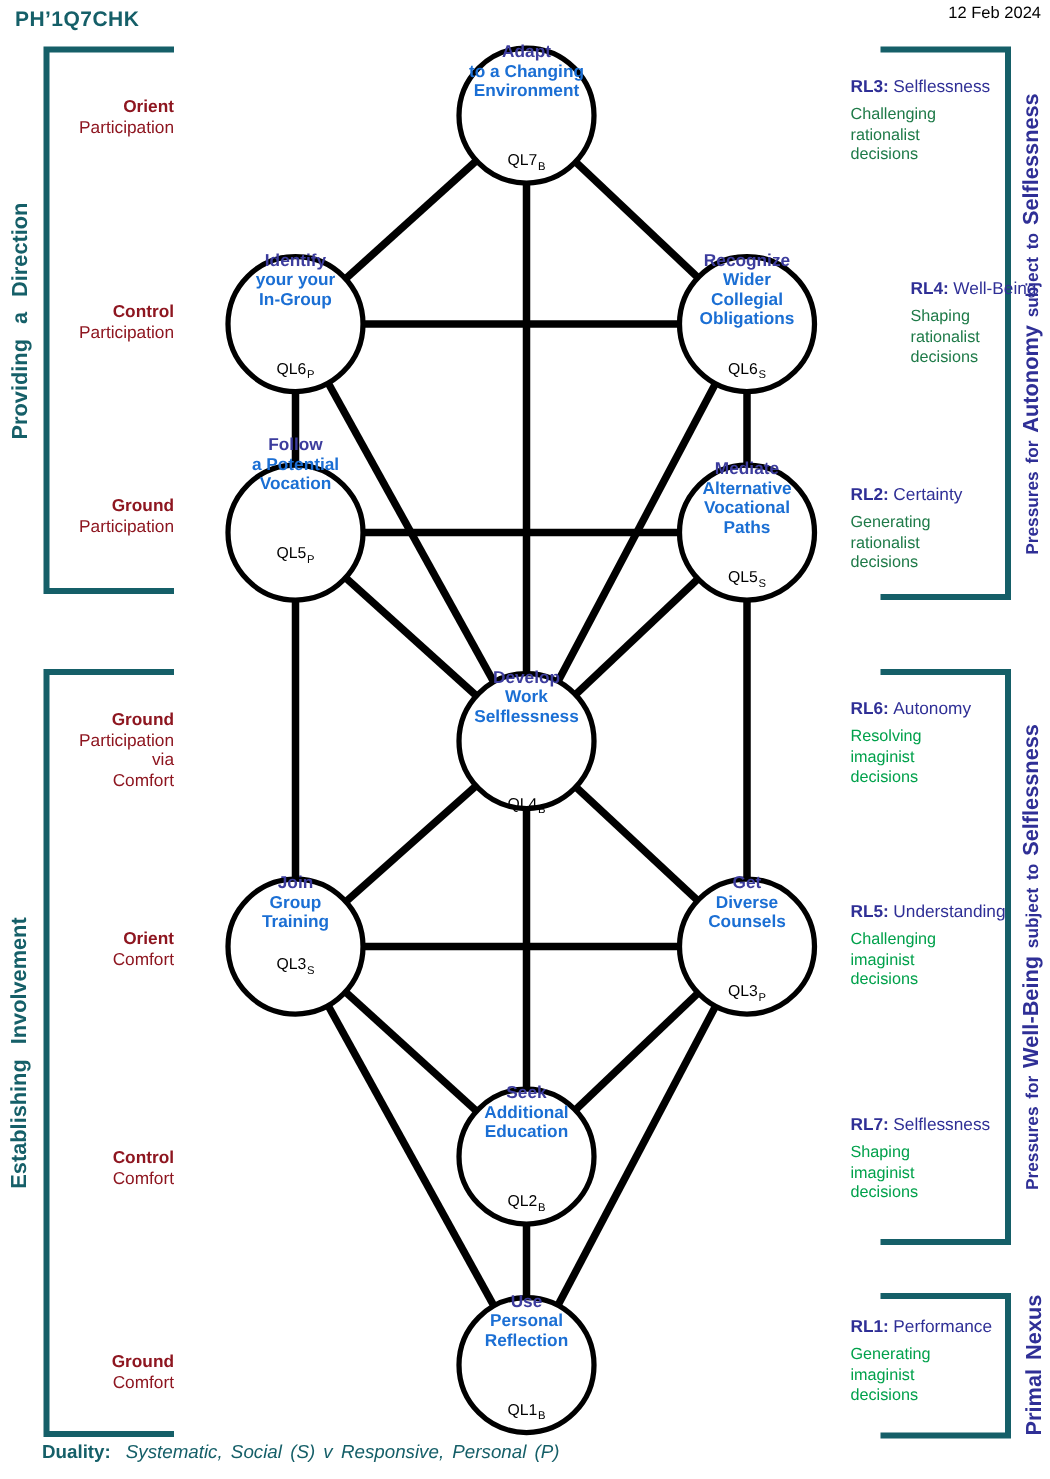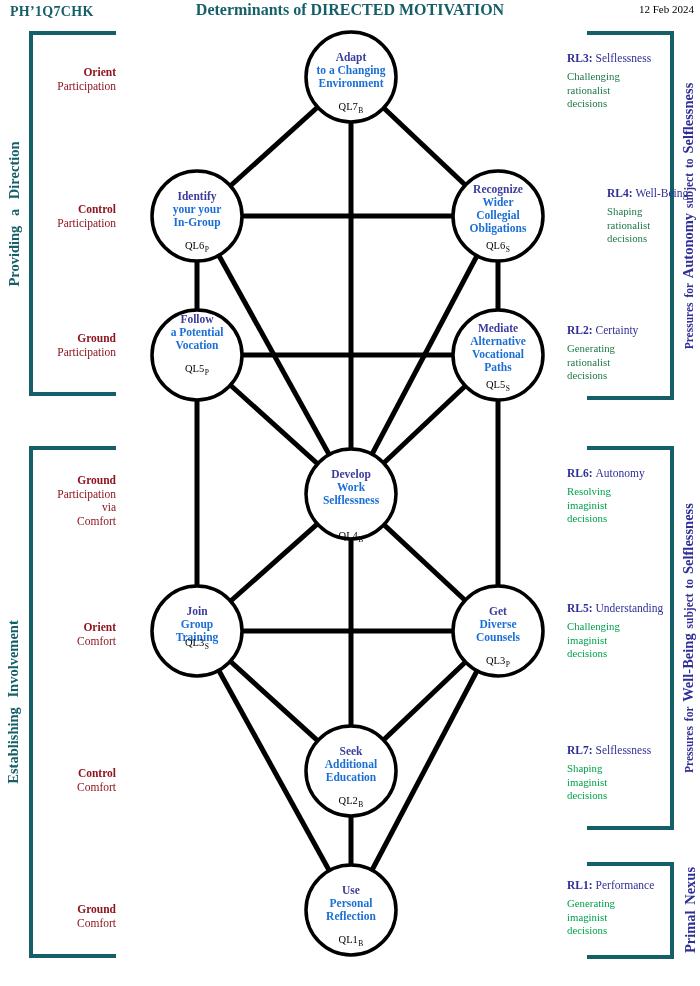--- a/index.html
+++ b/index.html
@@ -1,19 +1,19 @@
 <!DOCTYPE html>
 <html style="--teal: #155f68; --dark-red: #8e1620; --navy: #2f2f96; --green-rat: #1e7a48; --green-img: #00a14b; --node-first: #3c3c9d; --node-rest: #1b6fd4;"><head>
 <meta charset="utf-8">
 <style>
   html,body { margin:0; padding:0; background:#ffffff; }
   .canvas {
     position:relative; width:700px; height:986px; overflow:hidden;
     background:#ffffff;
-    font-family:Liberation Serif, serif;
+    font-family:Liberation Sans, sans-serif;
   }
   svg.tree { position:absolute; left:0; top:0; }
 
   .code {
     position:absolute; left:10px; top:4px;
     font-size:14px; font-weight:bold; letter-spacing:.3px;
     color:var(--teal);
   }
   .title {
     position:absolute; left:0; right:0; top:1px; text-align:center;
@@ -22,21 +22,21 @@
   .date {
     position:absolute; right:6px; top:3px;
     font-size:11px; color:#000;
   }
 
   
   .node-label {
     position:absolute; width:104px; height:96px; text-align:center;
   }
   .node-lines {
-    display:flex; flex-direction:column; align-items:center; justify-content:center;
+    display:flex; flex-direction:column; align-items:center; justify-content:flex-start;
     height:100%; padding-bottom:14px; box-sizing:border-box;
     font-size:11.5px; font-weight:bold; line-height:13px;
   }
   .node-first { color:var(--node-first); display:block; }
   .node-rest  { color:var(--node-rest); display:block; white-space:pre-line; }
   .node-tag {
     position:absolute; left:0; right:0; text-align:center;
     font-size:10.5px; color:#000;
   }
   .node-tag sub { font-size:7.5px; vertical-align:-3px; margin-left:.5px; }
@@ -75,21 +75,20 @@
   }
   .duality-label { font-weight:bold; }
   .duality-text  { font-style:italic; margin-left:10px; word-spacing:2px; }
 </style>
 </head>
 <body>
 
 <div class="canvas">
 
   <div class="code">PH’1Q7CHK</div>
-  <div class="title">Determinants of DIRECTED MOTIVATION</div>
   <div class="date">12 Feb 2024</div>
 
   <svg class="tree" width="700" height="986" viewBox="0 0 700 986">
     <g fill="none" stroke="#155f68" stroke-width="4">
       <polyline points="116,33 31,33 31,394 116,394"></polyline>
       <polyline points="116,448 31,448 31,956 116,956"></polyline>
       <polyline points="587,33 672,33 672,398 587,398"></polyline>
       <polyline points="587,448 672,448 672,828 587,828"></polyline>
       <polyline points="587,864 672,864 672,957 587,957"></polyline>
     </g>
@@ -292,14 +291,17 @@
       </div>
     </div>
   <div>
       <div class="vlabel teal" style="left: 14px; top: 214px;"><span class="vp-lg">Providing a Direction</span></div>
       <div class="vlabel teal" style="left: 13px; top: 702px;"><span class="vp-lg">Establishing Involvement</span></div>
       <div class="vlabel navy" style="left: 688px; top: 216px;"><span class="vp-sm">Pressures for </span><span class="vp-lg">Autonomy</span><span class="vp-sm"> subject to </span><span class="vp-lg">Selflessness</span></div>
       <div class="vlabel navy" style="left: 688px; top: 638px;"><span class="vp-sm">Pressures for </span><span class="vp-lg">Well-Being</span><span class="vp-sm"> subject to </span><span class="vp-lg">Selflessness</span></div>
       <div class="vlabel navy" style="left: 690px; top: 910px;"><span class="vp-lg">Primal Nexus</span></div>
     </div>
 
+  <div class="footer">
+    <span class="duality-label">Duality:</span><span class="duality-text">Systematic, Social (S)  v  Responsive, Personal (P)</span>
+  </div>
 
 </div>
 
 </body></html>

